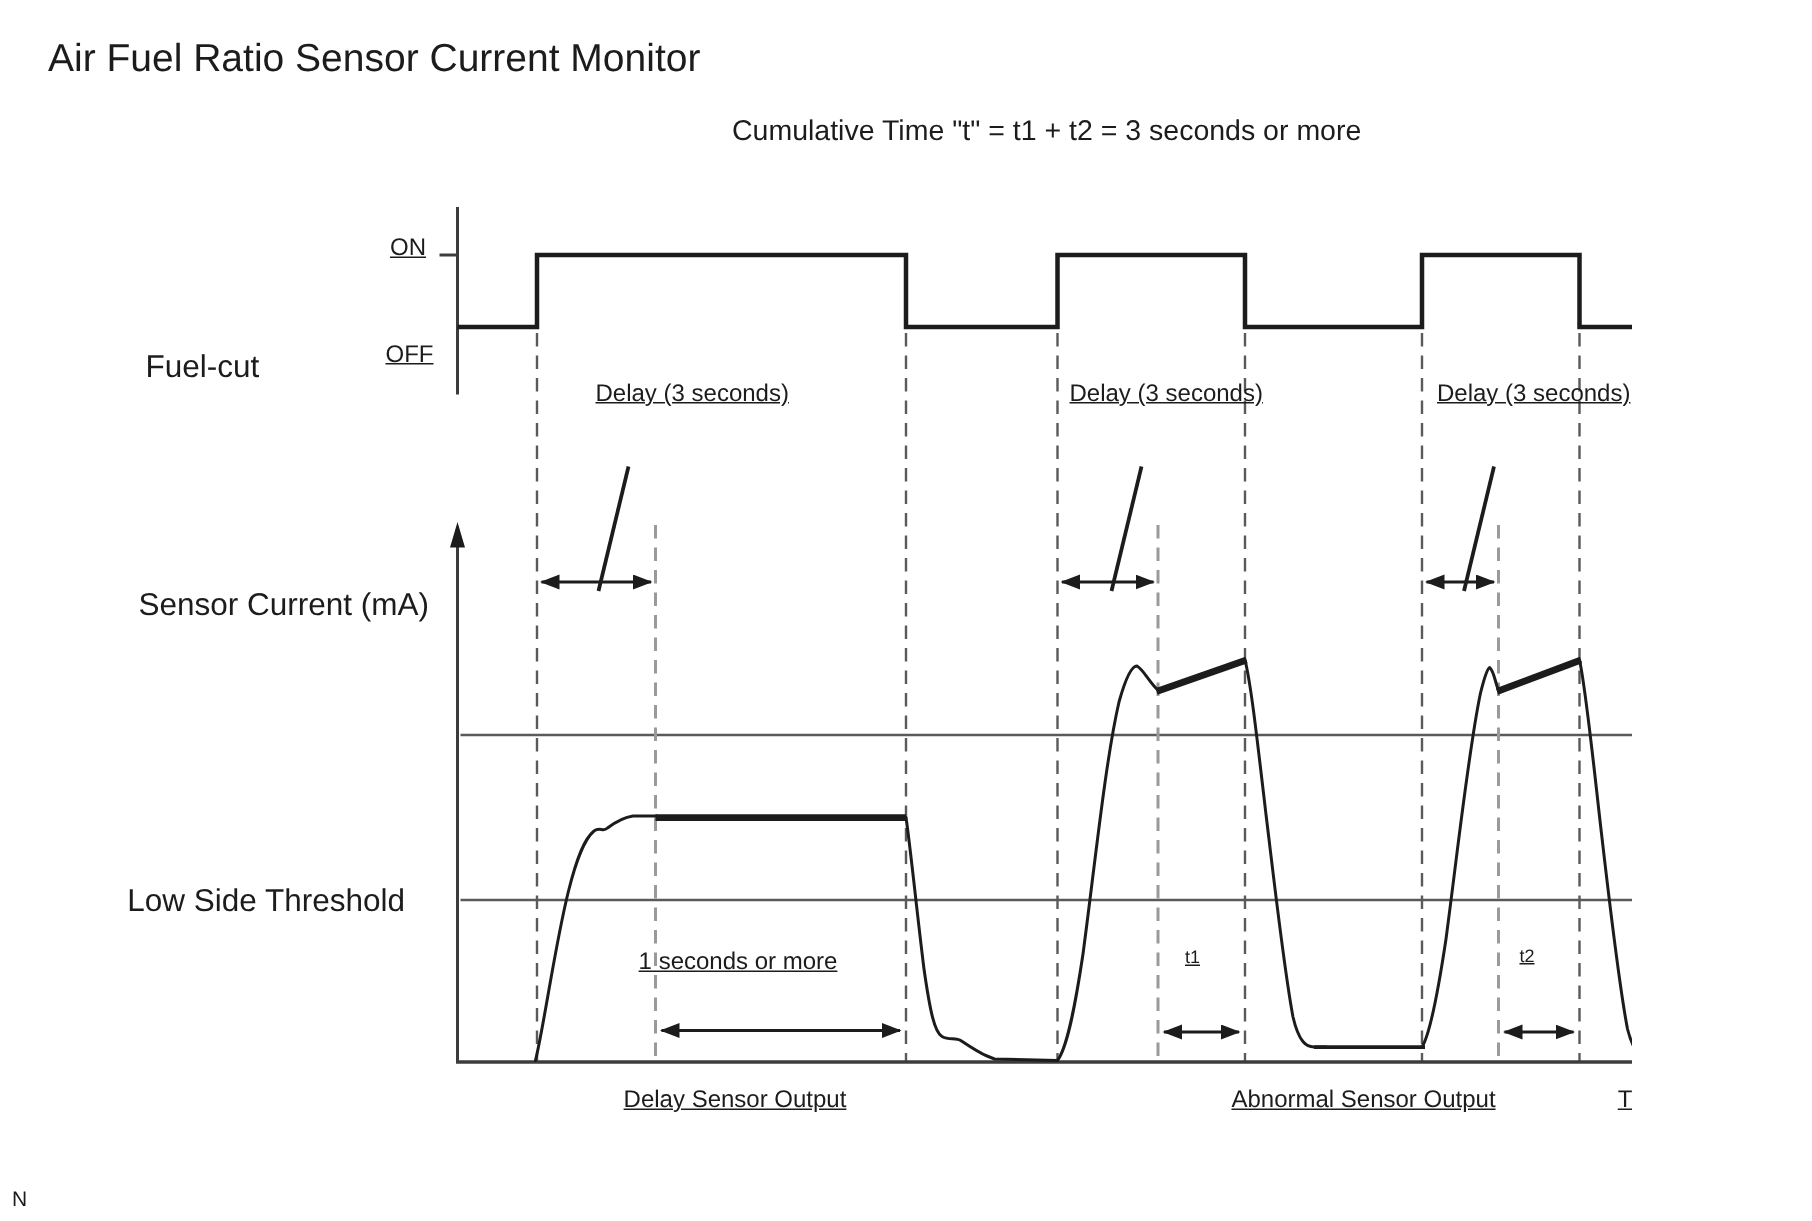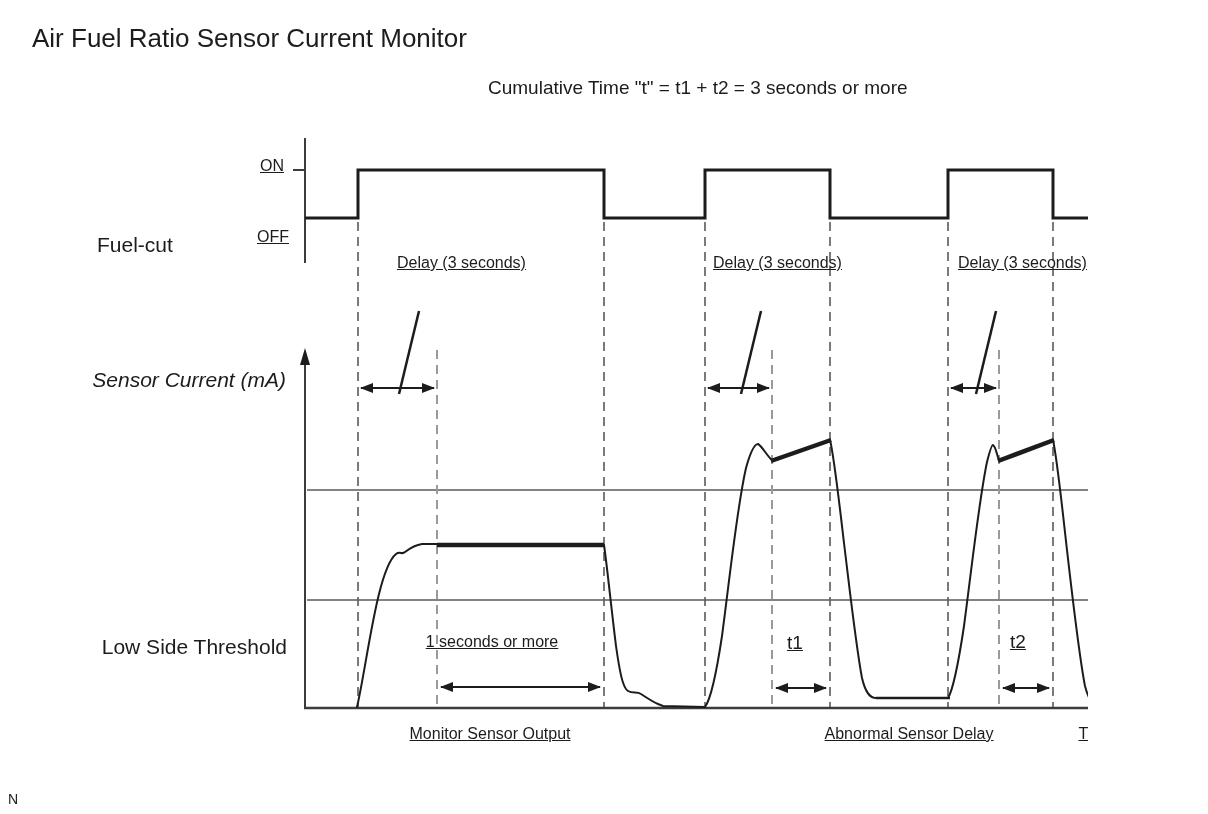--- a/index.html
+++ b/index.html
@@ -5,21 +5,21 @@
   html,body{margin:0;padding:0;background:#ffffff;}
   .canvas{
     position:relative;width:1088px;height:814px;background:#ffffff;
     font-family:"Liberation Sans",sans-serif;color:#1c1c1c;overflow:hidden;
   }
   .lbl{position:absolute;white-space:nowrap;color:#1c1c1c;line-height:1.15;}
   .title{font-size:26px;}
   .sub{font-size:19px;}
   .t20{font-size:16px;text-decoration:underline;}
   .t21{font-size:21px;}
-  .t19{font-size:19px;text-decoration:underline;}
+  .t19{font-size:12px;text-decoration:underline;}
   .t14{font-size:14px;}
   .ra{transform:translateX(-100%);}   
   .ctr{transform:translateX(-50%);}   
   svg{position:absolute;left:0;top:0;}
 </style>
 </head>
 <body>
 
 <div class="canvas">
 
@@ -92,25 +92,25 @@
   <div class="lbl sub" style="left:488px;top:77px;">Cumulative Time "t" = t1 + t2 = 3 seconds or more</div>
 
   <div class="lbl t21" style="left:97px;top:193px;margin-top:40px;">Fuel-cut</div>
   <div class="lbl t20 ra" style="left:284px;top:157px;">ON</div>
   <div class="lbl t20 ra" style="left:289px;top:206px;margin-top:22px;">OFF</div>
 
   <div class="lbl t20" style="left:397px;top:254px;">Delay (3 seconds)</div>
   <div class="lbl t20" style="left:713px;top:254px;">Delay (3 seconds)</div>
   <div class="lbl t20" style="left:958px;top:254px;">Delay (3 seconds)</div>
 
-  <div class="lbl t21 ra" style="left:286px;top:368px;font-style:italic;">Sensor Current (mA)</div>
-  <div class="lbl t21 ra" style="left:287px;top:589px;margin-top:46px;">Low Side Threshold</div>
+  <div class="lbl t21 ra" style="left:286px;top:392px;">Sensor Current (mA)</div>
+  <div class="lbl t21 ra" style="left:270px;top:589px;">Low Side Threshold</div>
 
   <div class="lbl t20 ctr" style="left:492px;top:633px;">1 seconds or more</div>
   <div class="lbl t19 ctr" style="left:795px;top:632px;">t1</div>
   <div class="lbl t19 ctr" style="left:1018px;top:631px;">t2</div>
 
-  <div class="lbl t20 ctr" style="left:490px;top:725px;">Monitor Sensor Output</div>
-  <div class="lbl t20 ctr" style="left:909px;top:725px;">Abnormal Sensor Delay</div>
+  <div class="lbl t20 ctr" style="left:490px;top:725px;">Delay Sensor Output</div>
+  <div class="lbl t20 ctr" style="left:909px;top:725px;">Abnormal Sensor Output</div>
   <div class="lbl t20 ctr" style="left:1096px;top:725px;">Time</div>
 
   <div class="lbl t14" style="left:8px;top:791px;">N</div>
 </div>
 
 </body></html>

